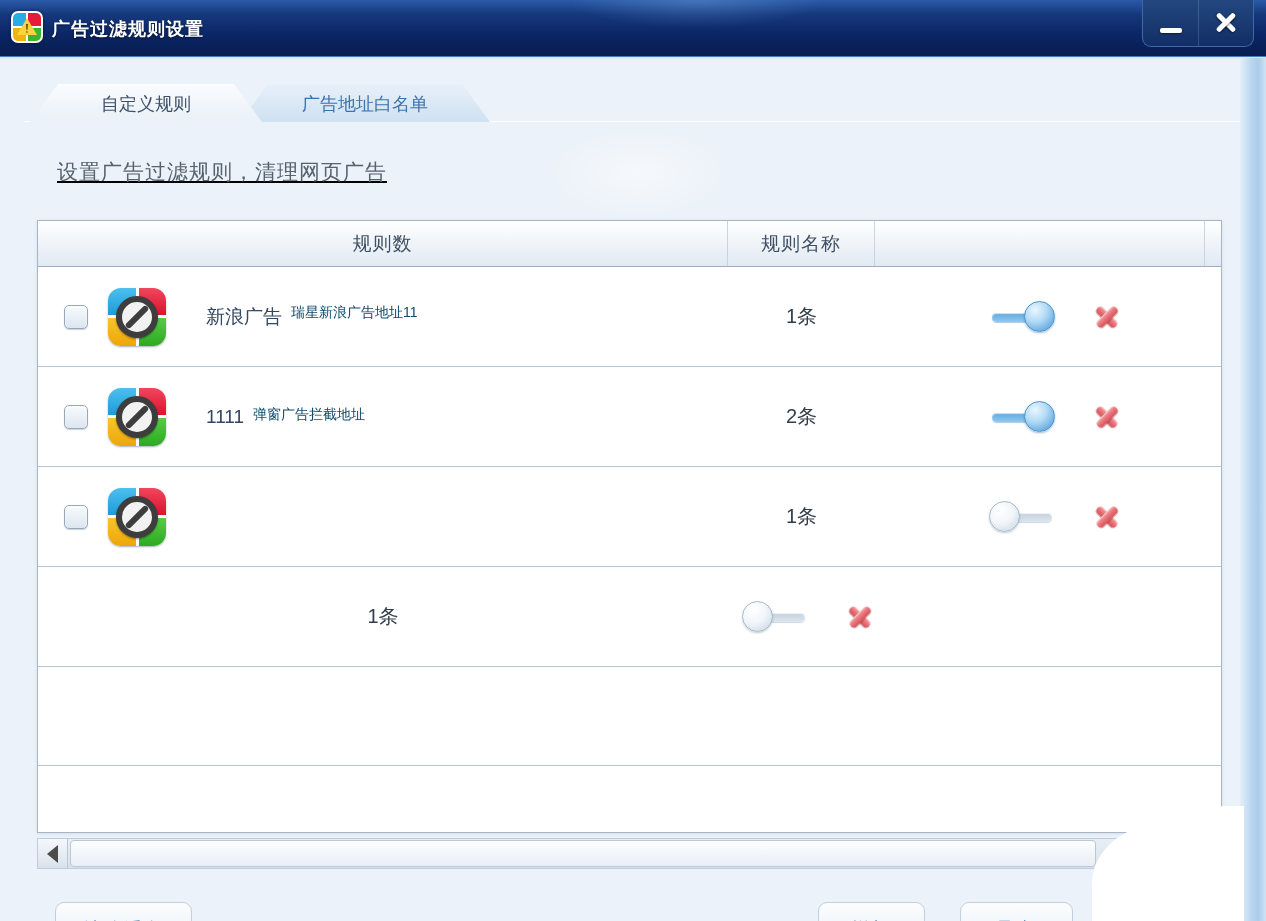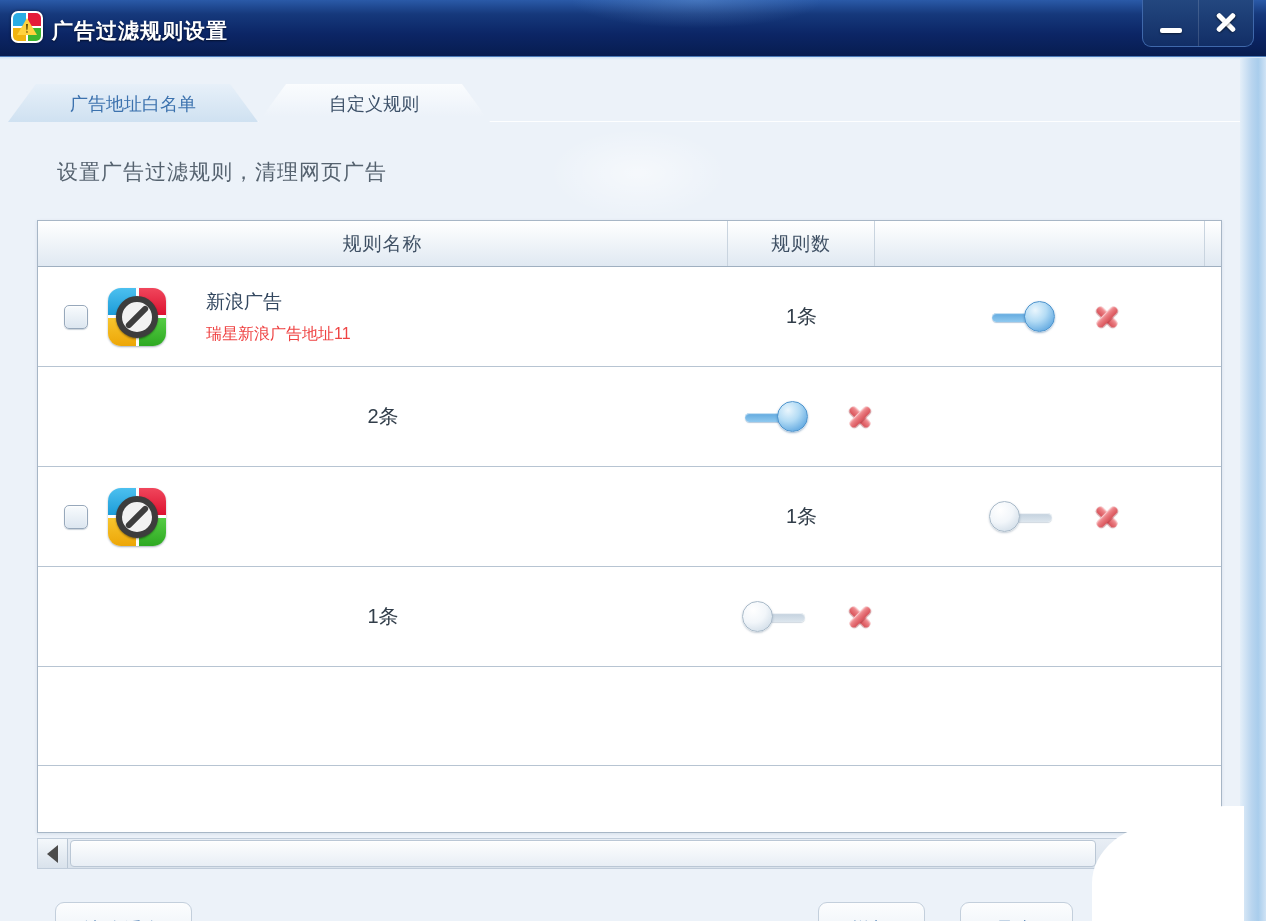--- a/index.html
+++ b/index.html
@@ -23,21 +23,21 @@
   .app-icon .aq1{ background:#2aace3; border-top-left-radius:5px; }
   .app-icon .aq2{ background:#e51c39; border-top-right-radius:5px; }
   .app-icon .aq3{ background:#f0b310; border-bottom-left-radius:5px; }
   .app-icon .aq4{ background:#3cb52e; border-bottom-right-radius:5px; }
   .warn-tri { position:absolute; left:6px; top:7px; width:20px; height:17px;
     clip-path:polygon(50% 0, 100% 100%, 0 100%); background:#ffd23e;
     display:flex; justify-content:center; align-items:flex-end; }
   .warn-tri::after { content:""; width:3px; height:9px; margin-bottom:2px;
     background:#5a4200; clip-path:polygon(20% 0,80% 0,65% 65%,35% 65%,35% 78%,65% 78%,65% 100%,35% 100%); }
   .title-text { position:absolute; left:52px; top:17px; color:#ffffff;
-    font-size:21px; font-weight:bold; letter-spacing:1px;
+    font-size:18px; font-weight:bold; letter-spacing:1px;
     text-shadow:0 1px 2px rgba(0,0,0,.6); }
   .win-controls { position:absolute; right:12px; top:0; height:47px;
     display:flex; align-items:stretch; background:linear-gradient(180deg,#23477f,#122e66);
     border:1px solid #3f68ab; border-top:none; border-radius:0 0 9px 9px; }
   .win-btn { width:55px; display:flex; justify-content:center; align-items:center;
     cursor:default; position:relative; }
   .win-btn + .win-btn { border-left:1px solid rgba(255,255,255,.15); }
   .min-glyph { width:22px; height:5px; background:#fff; border-radius:2px; margin-top:14px;
     box-shadow:0 1px 2px rgba(0,0,0,.5); }
   .close-glyph { width:26px; height:26px; position:relative; }
@@ -58,21 +58,21 @@
     filter:drop-shadow(0 0 1px #b0c8de); cursor:default; }
   .tab-active { width:232px; background:linear-gradient(180deg,#fafcfe,#ecf2f9 85%);
     color:#3c5068; position:relative; z-index:2; }
   .tab-inactive { width:250px; margin-left:-22px; z-index:1;
     background:linear-gradient(180deg,#e7f0f9,#cfe1f1); color:#3c72ae; }
   .tabs-baseline { position:absolute; left:24px; right:26px; top:121px; height:1px;
     background:rgba(255,255,255,.9); }
 
   
   .desc-row { position:absolute; left:57px; right:58px; top:149px; height:46px;
-    display:flex; justify-content:space-between; align-items:center; }
+    display:flex; justify-content:space-between; align-items:center;text-decoration:underline; }
   .desc-text { font-size:21px; color:#55626f; letter-spacing:1px; }
   .master-toggle { position:relative; width:144px; height:38px; border-radius:19px;
     background:repeating-linear-gradient(135deg,#6d9fce 0 7px,#8ab8e2 7px 14px);
     border:1px solid #c3d2e0; box-shadow:inset 0 2px 3px rgba(30,70,110,.35), 0 1px 2px rgba(255,255,255,.9);
     cursor:default; }
   .master-toggle .mt-label { position:absolute; right:-1px; top:-1px; width:97px; height:38px;
     border-radius:19px; background:linear-gradient(180deg,#ffffff,#eef3f8);
     border:1px solid #d4dde6; box-shadow:-3px 0 5px rgba(60,90,120,.25);
     text-align:center; line-height:36px; font-size:18px; color:#2f4a66; }
 
@@ -105,23 +105,23 @@
     background:#fff; border-radius:13px; padding:0; box-shadow:0 1px 2px rgba(60,80,100,.45); }
   .rule-icon .q1{ background:linear-gradient(180deg,#4cc0ef,#1d9cd8); border-top-left-radius:13px; }
   .rule-icon .q2{ background:linear-gradient(180deg,#f0465c,#dd1230); border-top-right-radius:13px; }
   .rule-icon .q3{ background:linear-gradient(180deg,#f7c52e,#eda607); border-bottom-left-radius:13px; }
   .rule-icon .q4{ background:linear-gradient(180deg,#55cc44,#2ea922); border-bottom-right-radius:13px; }
   .no-circle { position:absolute; left:50%; top:50%; transform:translate(-50%,-50%);
     width:42px; height:42px; border-radius:50%; background:#f2f2f2;
     border:6px solid #3d3d3d; box-shadow:0 1px 2px rgba(0,0,0,.4); }
   .no-circle .no-slash { position:absolute; left:50%; top:50%; width:29px; height:6px;
     background:#3d3d3d; border-radius:3px; transform:translate(-50%,-50%) rotate(-45deg); }
-  .rule-text { display:flex; flex-direction:column; margin-left:40px; gap:9px; }
+  .rule-text { display:flex; margin-left:40px; gap:9px; }
   .rule-name { font-size:19px; color:#33475f; }
-  .rule-detail { font-size:16px; color:#ef4444; }
+  .rule-detail { font-size:14px; color:#0c4a6e; }
   .count-cell { text-align:center; font-size:20px; color:#323e4a; }
   .op-cell { display:flex; align-items:center; justify-content:center; gap:38px;
     padding-left:12px; }
 
   
   .toggle { position:relative; width:66px; height:32px; cursor:default; flex:0 0 auto; }
   .toggle::before { content:""; position:absolute; left:3px; right:3px; top:12px; height:9px;
     border-radius:5px; }
   .toggle.on::before { background:linear-gradient(180deg,#5fa8de,#90c9ef);
     box-shadow:inset 0 1px 1px rgba(255,255,255,.7), 0 1px 1px rgba(70,120,170,.4); }
@@ -195,33 +195,33 @@
         <span class="close-glyph"></span>
       </div>
     </div>
   </div>
   <div class="titlebar-sep"></div>
 
   <div class="right-edge"></div>
   <div class="streak"></div>
 
   <div class="tabs">
+    <div class="tab tab-active">自定义规则</div>
     <div class="tab tab-inactive">广告地址白名单</div>
-    <div class="tab tab-active">自定义规则</div>
   </div>
   <div class="tabs-baseline"></div>
 
   <div class="desc-row">
     <span class="desc-text">设置广告过滤规则，清理网页广告</span>
   </div>
 
   <div class="table">
     <div class="thead">
+      <div class="th">规则数</div>
       <div class="th">规则名称</div>
-      <div class="th">规则数</div>
       <div class="th"></div>
       <div class="th"></div>
     </div>
 
     <div class="trow">
       <div class="name-cell">
         <span class="checkbox"></span>
         <span class="rule-icon">
           <span class="q1"></span>
             <span class="q2"></span>
@@ -241,20 +241,36 @@
         <span class="toggle on">
             <span class="knob"></span>
           </span>
         <span class="delete-btn">
             <span class="x-icon"></span>
           </span>
       </div>
     </div>
 
     <div class="trow">
+      <div class="name-cell">
+        <span class="checkbox"></span>
+        <span class="rule-icon">
+          <span class="q1"></span>
+            <span class="q2"></span>
+            <span class="q3"></span>
+            <span class="q4"></span>
+          <span class="no-circle">
+              <span class="no-slash"></span>
+            </span>
+        </span>
+        <span class="rule-text">
+          <span class="rule-name">1111</span>
+          <span class="rule-detail">弹窗广告拦截地址</span>
+        </span>
+      </div>
       <div class="count-cell">2条</div>
       <div class="op-cell">
         <span class="toggle on">
             <span class="knob"></span>
           </span>
         <span class="delete-btn">
             <span class="x-icon"></span>
           </span>
       </div>
     </div>

